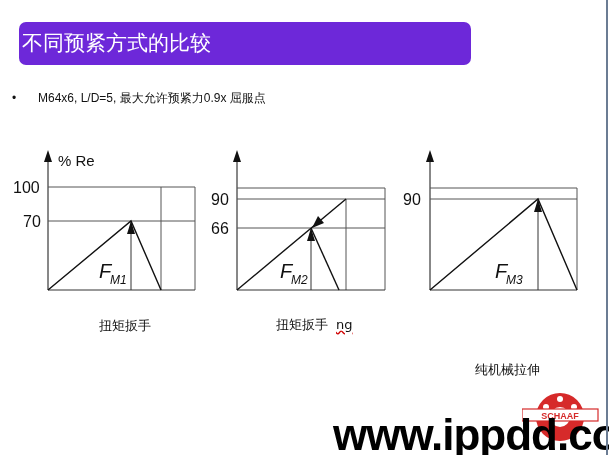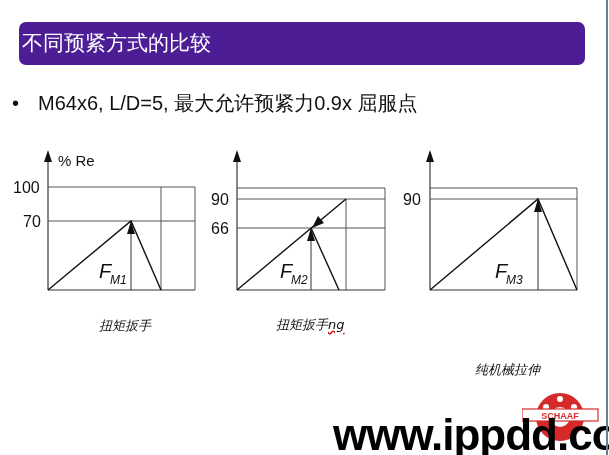--- a/index.html
+++ b/index.html
@@ -1,29 +1,29 @@
 <!DOCTYPE html>
 <html><head>
 <meta charset="utf-8">
 <style>
   html, body { margin: 0; padding: 0; background: #ffffff; }
   body { width: 609px; height: 455px; position: relative; overflow: hidden;
          font-family: "DejaVu Sans", sans-serif; }
-  .title-bar { position: absolute; left: 19px; top: 22px; width: 566px; height: 43px;
-               background: #4c1d95; border-radius: 7px; }
+  .title-bar { position: absolute; left: 19px; top: 22px; width: 452px; height: 43px;
+               background: #6d28d9; border-radius: 7px; }
   .title-text { position: absolute; left: 3px; top: 7px; color: #fff;
                 font-family: "DejaVu Serif", serif; font-size: 21px; letter-spacing: 0px; white-space: nowrap; }
-  .bullet-row { position: absolute; left: 12px; top: 90px; font-size: 20px; color: #111;
+  .bullet-row { position: absolute; left: 12px; top: 90px; font-size: 12px; color: #111;
                 font-family: "Liberation Sans", sans-serif; white-space: nowrap; }
   .bullet-dot { display: inline-block; width: 26px; }
   .right-edge { position: absolute; left: 606px; top: 0; width: 2px; height: 455px; background: #6b7c93; }
   .diagram { position: absolute; left: 0; top: 0; }
   .caption { position: absolute; font-size: 13px; color: #111; white-space: nowrap;
-             font-family: "DejaVu Sans", sans-serif; font-style: italic; }
-  .wavy { text-decoration: underline wavy #d00000; }
+             font-family: "DejaVu Sans", sans-serif; }
+  .wavy { text-decoration: underline wavy #d00000; margin-left: 8px; }
   .watermark { position: absolute; left: 333px; top: 410px; font-size: 44px; font-weight: bold;
                color: #000000; font-family: "Liberation Sans", sans-serif; letter-spacing: -1px; white-space: nowrap; }
   .logo { position: absolute; left: 522px; top: 385px; }
 </style>
 </head>
 <body>
 
 <div class="title-bar">
   <div class="title-text">不同预紧方式的比较</div>
 </div>

